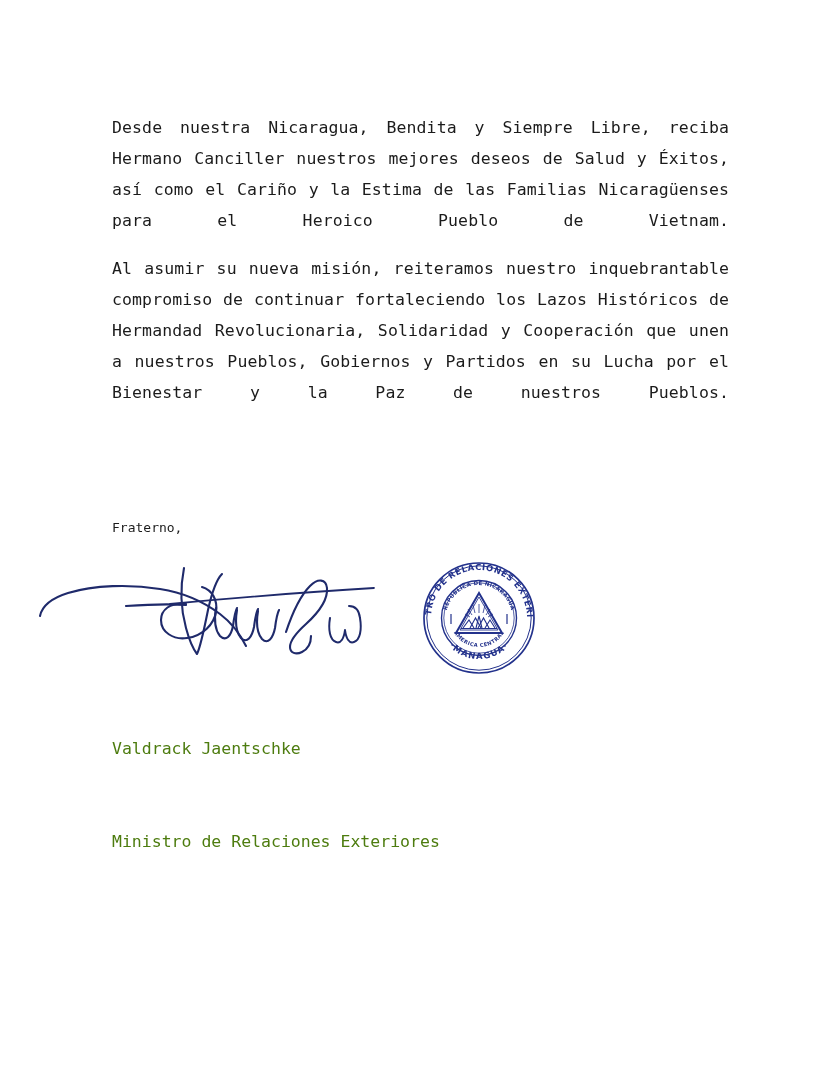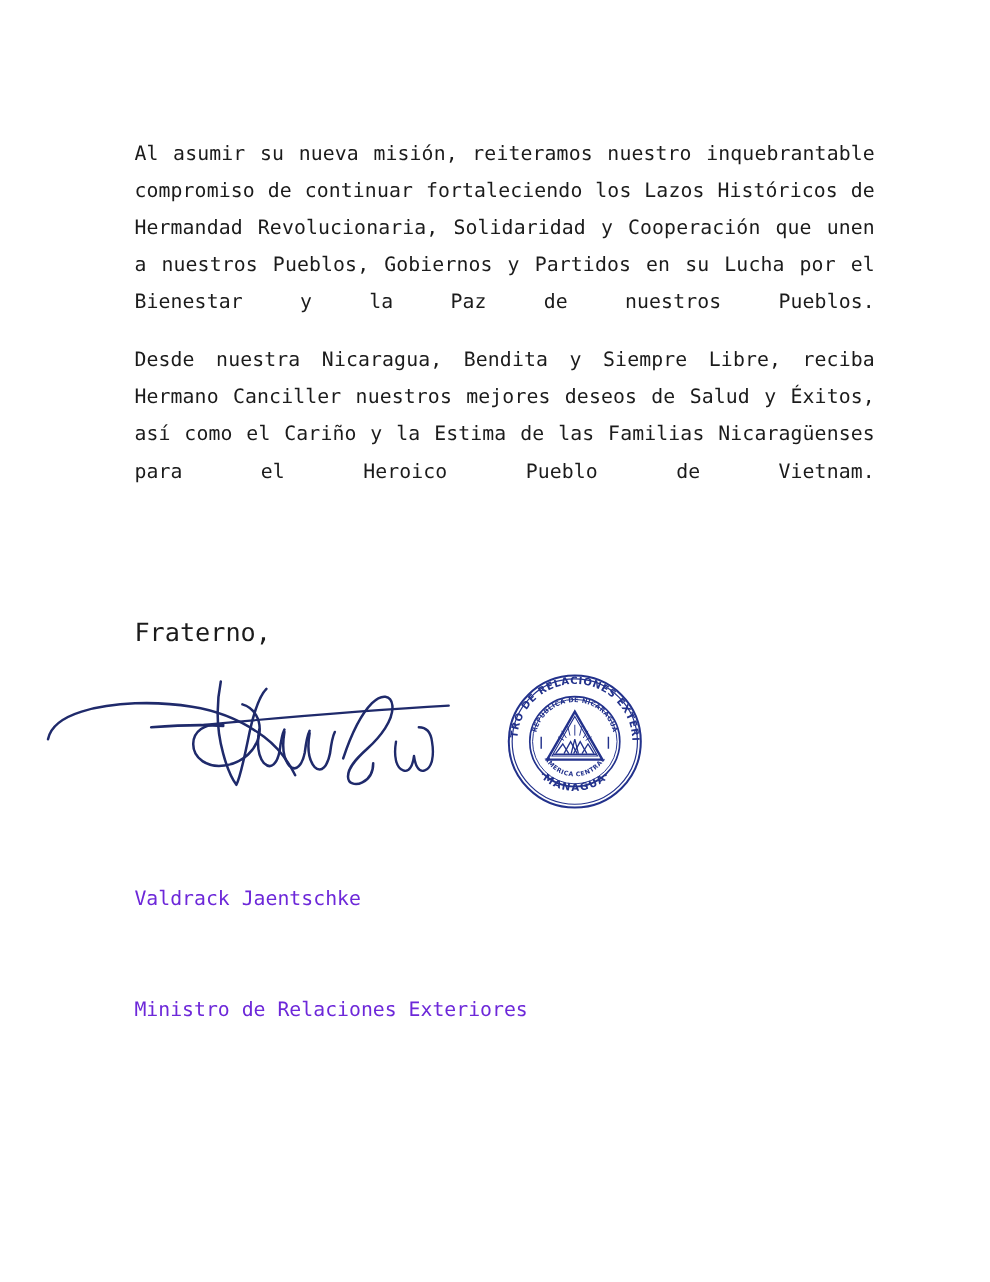--- a/index.html
+++ b/index.html
@@ -43,21 +43,21 @@
   .para:last-child { margin-bottom: 0; }
 
   
   .para.stretch-all { text-align-last: justify; }
 
   .closing {
     position: absolute;
     left: 112px;
     top: 512px;
     font-family: "DejaVu Sans Mono", "Liberation Mono", monospace;
-    font-size: 21px;
+    font-size: 13px;
     line-height: 31px;
     color: #1b1b1b;
   }
 
   
   .signature-wrap {
     position: absolute;
     left: 34px;
     top: 560px;
     width: 380px;
@@ -77,33 +77,33 @@
   .seal-wrap svg { display: block; }
 
   
   .signer-block {
     position: absolute;
     left: 112px;
     top: 671px;
     font-family: "DejaVu Sans Mono", "Liberation Mono", monospace;
     font-size: 16.5px;
     line-height: 31px;
-    color: #6d28d9;
+    color: #4d7c0f;
     white-space: pre;
   }
   .signer-line { display: block; }
 </style>
 </head>
 <body>
 
 <div class="page">
 
   <div class="letter-body">
+    <p class="para stretch-all">Desde nuestra Nicaragua, Bendita y Siempre Libre, reciba Hermano Canciller nuestros mejores deseos de Salud y Éxitos, así como el Cariño y la Estima de las Familias Nicaragüenses para el Heroico Pueblo de Vietnam.</p>
     <p class="para stretch-all">Al asumir su nueva misión, reiteramos nuestro inquebrantable compromiso de continuar fortaleciendo los Lazos Históricos de Hermandad Revolucionaria, Solidaridad y Cooperación que unen a nuestros Pueblos, Gobiernos y Partidos en su Lucha por el Bienestar y la Paz de nuestros Pueblos.</p>
-    <p class="para stretch-all">Desde nuestra Nicaragua, Bendita y Siempre Libre, reciba Hermano Canciller nuestros mejores deseos de Salud y Éxitos, así como el Cariño y la Estima de las Familias Nicaragüenses para el Heroico Pueblo de Vietnam.</p>
   </div>
 
   <div class="closing">Fraterno,</div>
 
   <div class="signature-wrap">
     <svg width="380" height="100" viewBox="0 0 380 100">
       <g fill="none" stroke="#1f2a6b" stroke-linecap="round" stroke-linejoin="round">
 
         <path d="M6 56 C8 46 18 38 34 33 C60 25 96 24 126 29
                  C152 33 170 42 186 54 C198 63 206 74 212 86" stroke-width="2.1"></path>

